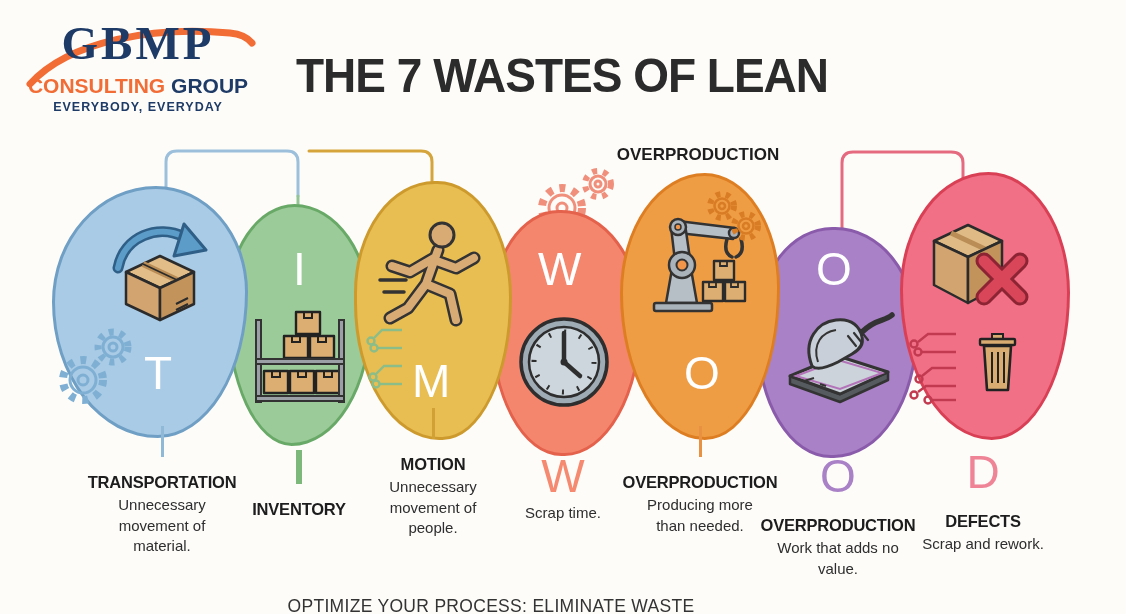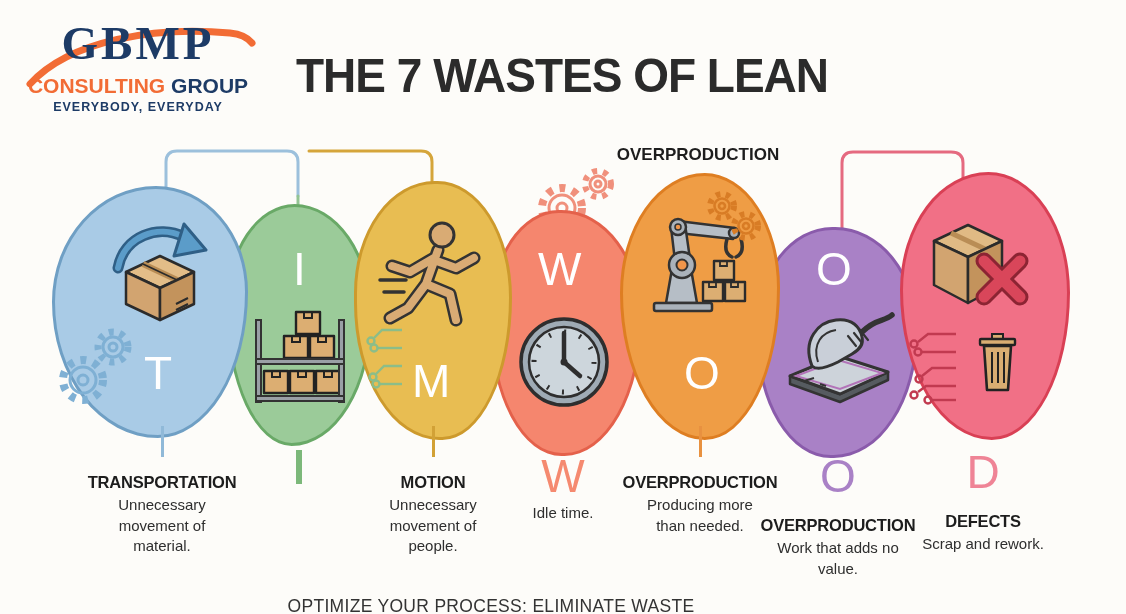--- a/index.html
+++ b/index.html
@@ -42,21 +42,21 @@
   .blob-letter{position:absolute;z-index:4;color:#fff;font-size:46px;font-weight:400;line-height:1;}
   .bl0{left:144px;top:350px;} .bl1{left:293px;top:246px;} .bl2{left:412px;top:358px;}
   .bl3{left:538px;top:246px;} .bl4{left:684px;top:350px;} .bl5{left:816px;top:246px;}
 
   .icon{position:absolute;z-index:4;}
 
   
   .waste-col{position:absolute;z-index:4;text-align:center;}
   .c0{left:87px; top:426px;width:150px;}
   .c1{left:224px;top:450px;width:150px;}
-  .c2{left:358px;top:426px;width:150px;}
+  .c2{left:358px;top:408px;width:150px;}
   .c3{left:488px;top:452px;width:150px;}
   .c4{left:620px;top:426px;width:160px;}
   .c5{left:760px;top:452px;width:156px;}
   .c6{left:908px;top:448px;width:150px;}
   .conn-line{width:3px;height:31px;margin:0 auto 4px auto;background:var(--accent);}
   .c1 .conn-line{width:6px;height:34px;}
   .conn-letter{display:block;font-size:46px;line-height:48px;font-weight:400;color:var(--accent);}
   .waste-name{font-size:16.5px;font-weight:bold;color:var(--text-ink);letter-spacing:-.2px;margin-top:16px;}
   .waste-desc{font-size:15px;color:var(--desc-ink);line-height:1.38;margin:3px auto 0 auto;}
   .c0 .waste-desc,.c2 .waste-desc{width:112px;}
@@ -258,29 +258,30 @@
     </g>
   </svg>
 
   <div class="waste-col c0" style="--fill: #a9cbe6; --border: #6f9fc4; --accent: #90b9d8;">
     <div class="conn-line"></div>
     <div class="waste-name">TRANSPORTATION</div>
     <div class="waste-desc">Unnecessary movement of material.</div>
   </div>
   <div class="waste-col c1" style="--fill: #9bcb99; --border: #69a967; --accent: #7cb87a;">
     <div class="conn-line"></div>
+    <div class="waste-name">INVENTORY</div>
   </div>
   <div class="waste-col c2" style="--fill: #e8bd52; --border: #cd9a2d; --accent: #d2a136;">
     <div class="conn-line"></div>
     <div class="waste-name">MOTION</div>
     <div class="waste-desc">Unnecessary movement of people.</div>
   </div>
   <div class="waste-col c3" style="--fill: #f5866e; --border: #e4614b; --accent: #f58a70;">
     <span class="conn-letter">W</span>
-    <div class="waste-desc">Idle time.</div>
+    <div class="waste-desc">Scrap time.</div>
   </div>
   <div class="waste-col c4" style="--fill: #ef9d45; --border: #de7e22; --accent: #e89140;">
     <div class="conn-line"></div>
     <div class="waste-name">OVERPRODUCTION</div>
     <div class="waste-desc">Producing more than needed.</div>
   </div>
   <div class="waste-col c5" style="--fill: #a981c6; --border: #8a5bab; --accent: #a981c6;">
     <span class="conn-letter">O</span>
     <div class="waste-name">OVERPRODUCTION</div>
     <div class="waste-desc">Work that adds no value.</div>

